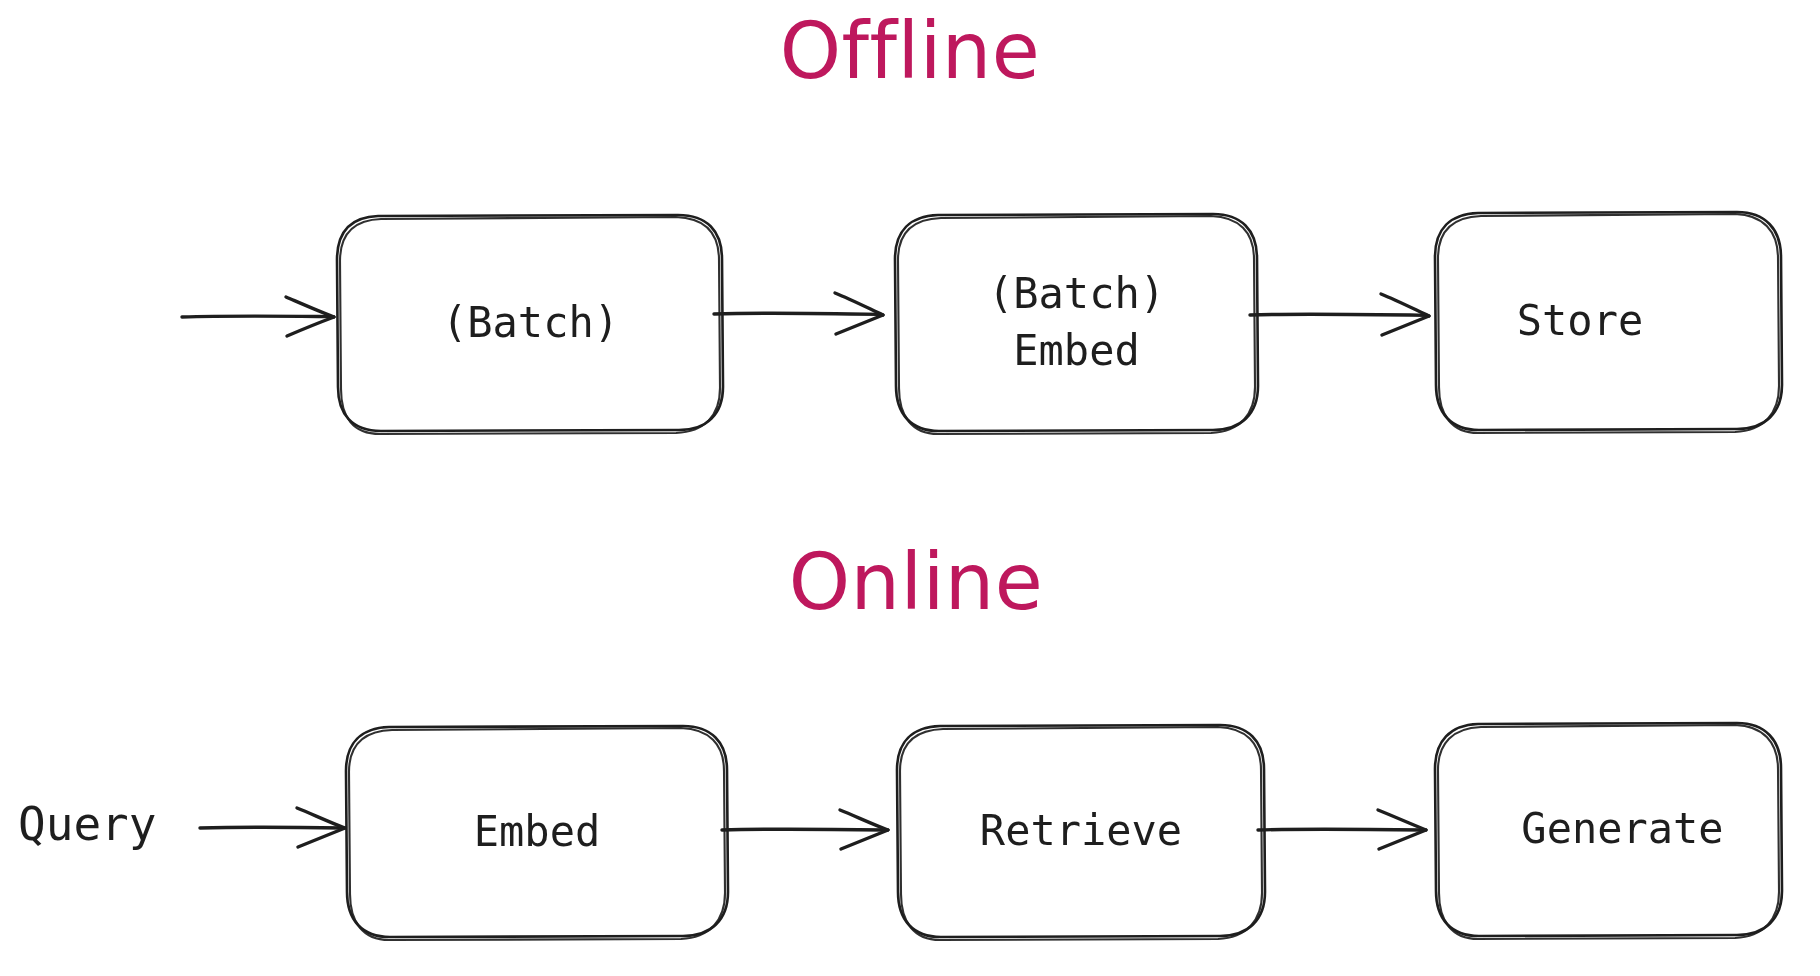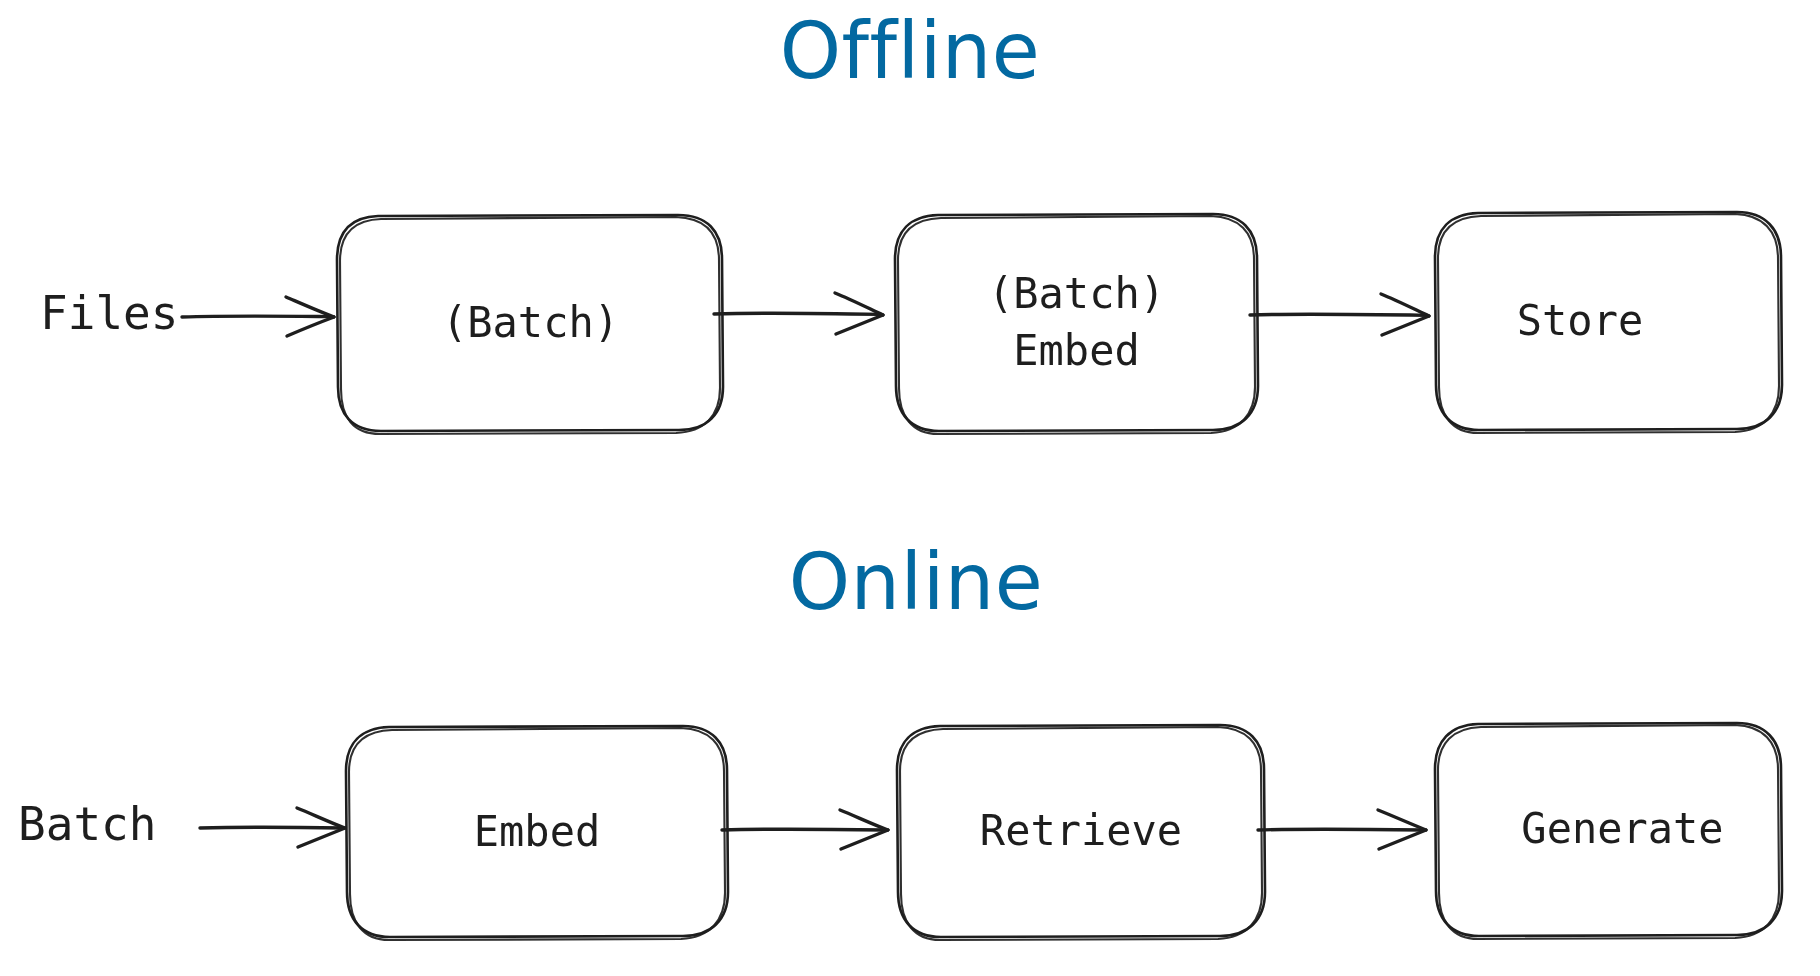--- a/index.html
+++ b/index.html
@@ -23,21 +23,21 @@
     position: absolute;
     top: 0;
     left: 0;
     width: 1820px;
     height: 976px;
     overflow: visible;
   }
   .section-title {
     position: absolute;
     text-align: center;
-    color: #0369a1;
+    color: #be185d;
     font-family: "DejaVu Sans", sans-serif;
     font-weight: 400;
     white-space: nowrap;
     letter-spacing: 0.5px;
   }
   .node-label {
     position: absolute;
     display: flex;
     flex-direction: column;
     align-items: center;
@@ -152,38 +152,37 @@
                C 1451 936, 1436 919, 1436 891 L 1435 769 C 1435 741, 1450 725, 1478 724 Z" fill="#ffffff" stroke="#1e1e1e" stroke-width="2.6" stroke-linecap="round" stroke-linejoin="round"></path>
       <path d="M1481 727 L 1735 725 C 1763 726, 1778 742, 1778 769 L 1779 892
                C 1779 920, 1763 937, 1735 938 L 1478 939
                C 1452 939, 1439 921, 1439 893 L 1438 770 C 1438 743, 1453 728, 1481 727" fill="none" stroke="#1e1e1e" stroke-width="2.1" stroke-linecap="round" stroke-linejoin="round" opacity="0.92"></path>
     </g>
 
   </svg>
 
   <div class="section-title" style="left:0; top:6px; width:1820px; font-size:78px;">Offline</div>
 
-  <div class="edge-label" style="left:40px; top:286px; font-size:46px;">Files</div>
 
   <div class="node-label" style="left:338px; top:216px; width:385px; height:215px; font-size:42px;">
     <span class="ln">(Batch)</span>
   </div>
 
   <div class="node-label" style="left:895px; top:215px; width:363px; height:215px; font-size:42px;">
     <span class="ln">(Batch)</span>
     <span class="ln">Embed</span>
   </div>
 
   <div class="node-label" style="left:1435px; top:213px; width:290px; height:216px; font-size:42px;">
     <span class="ln">Store</span>
   </div>
 
   <div class="section-title" style="left:0; top:537px; width:1820px; font-size:78px;padding-left:6px;">Online</div>
 
-  <div class="edge-label" style="left:18px; top:797px; font-size:46px;">Batch</div>
+  <div class="edge-label" style="left:18px; top:797px; font-size:46px;">Query</div>
 
   <div class="node-label" style="left:346px; top:727px; width:382px; height:210px; font-size:42px;">
     <span class="ln">Embed</span>
   </div>
 
   <div class="node-label" style="left:897px; top:726px; width:368px; height:210px; font-size:42px;">
     <span class="ln">Retrieve</span>
   </div>
 
   <div class="node-label" style="left:1435px; top:724px; width:375px; height:211px; font-size:42px;">

